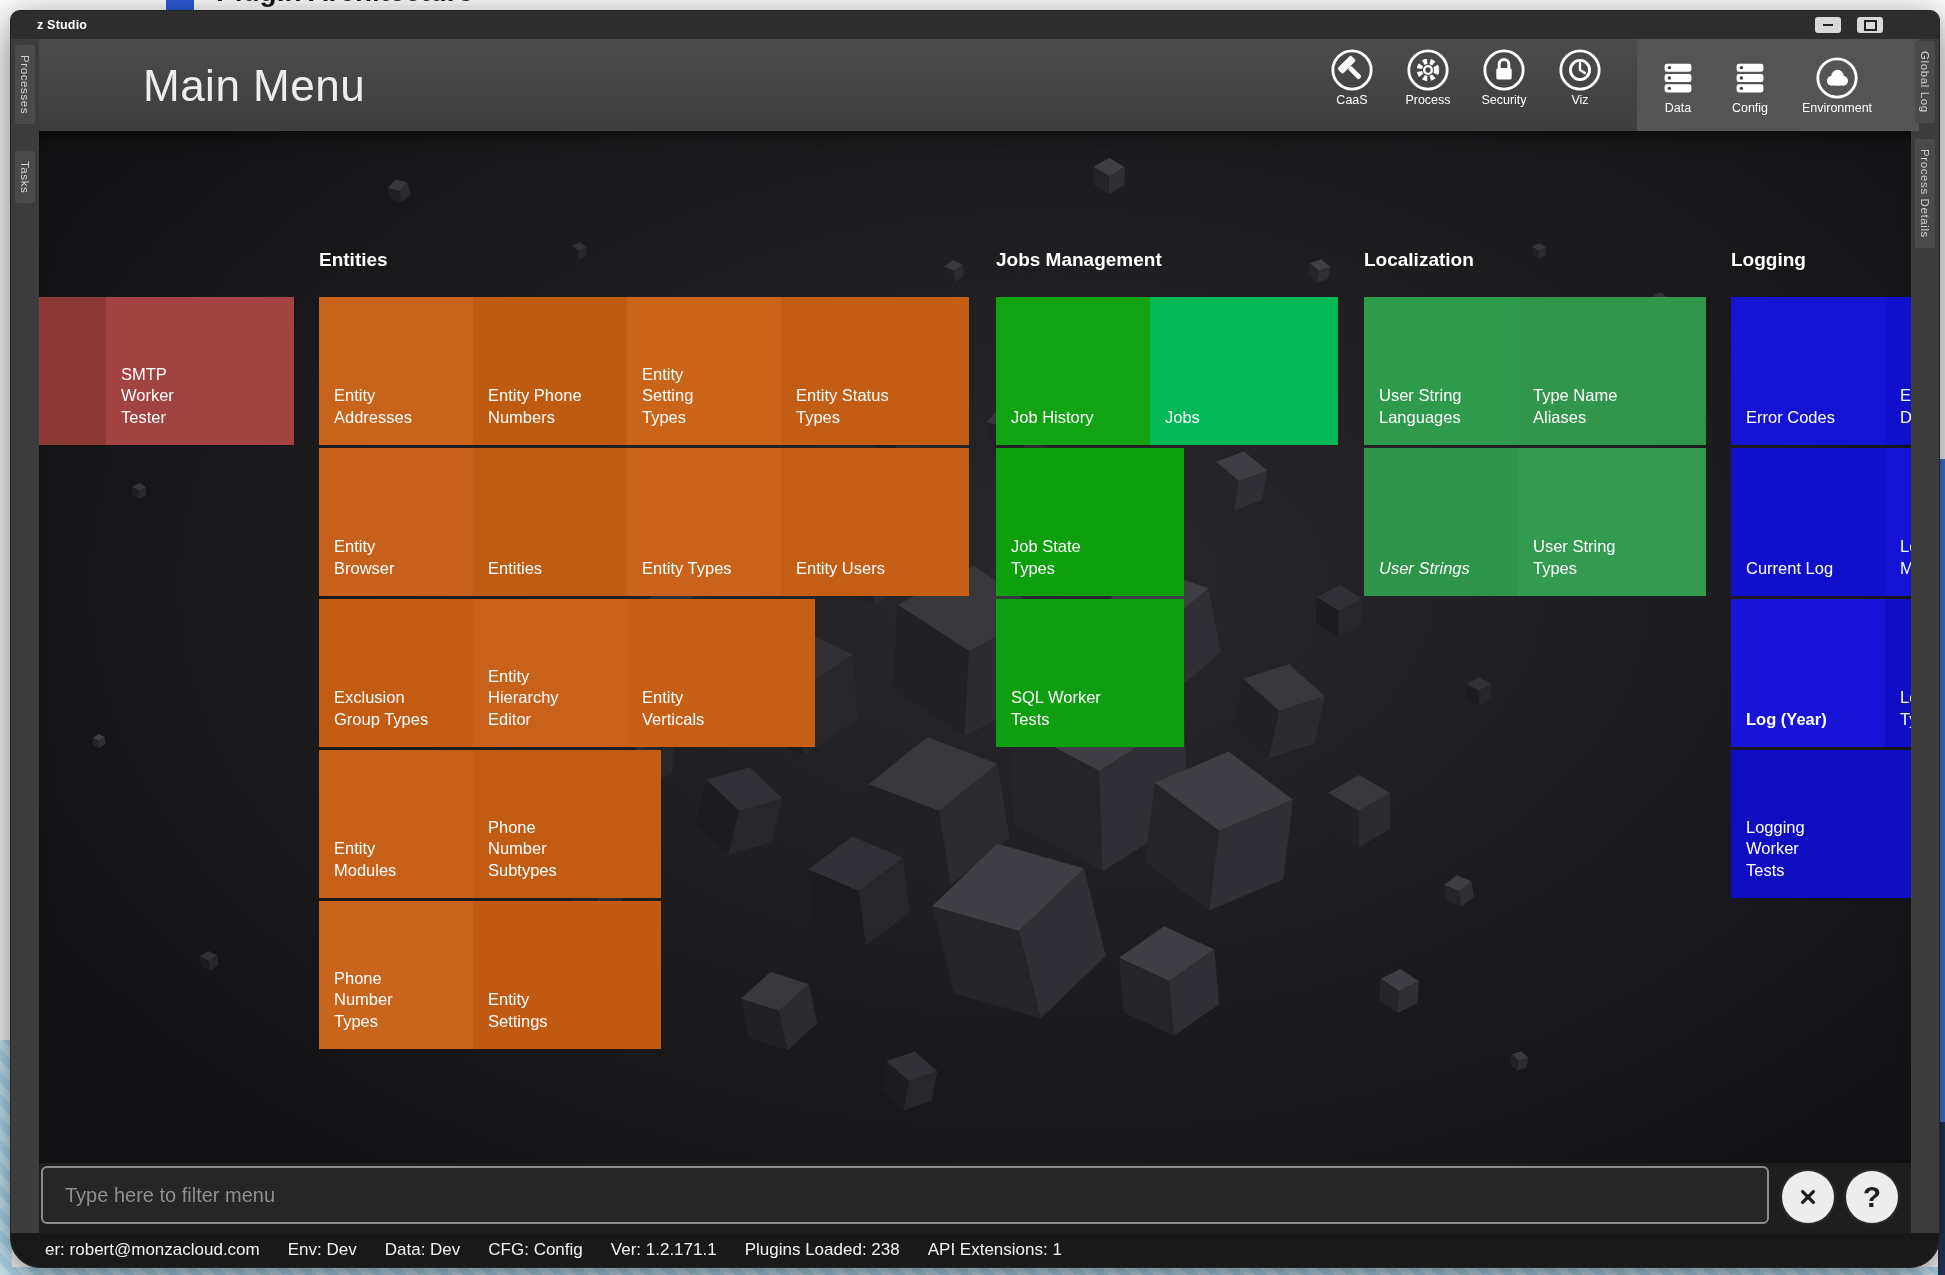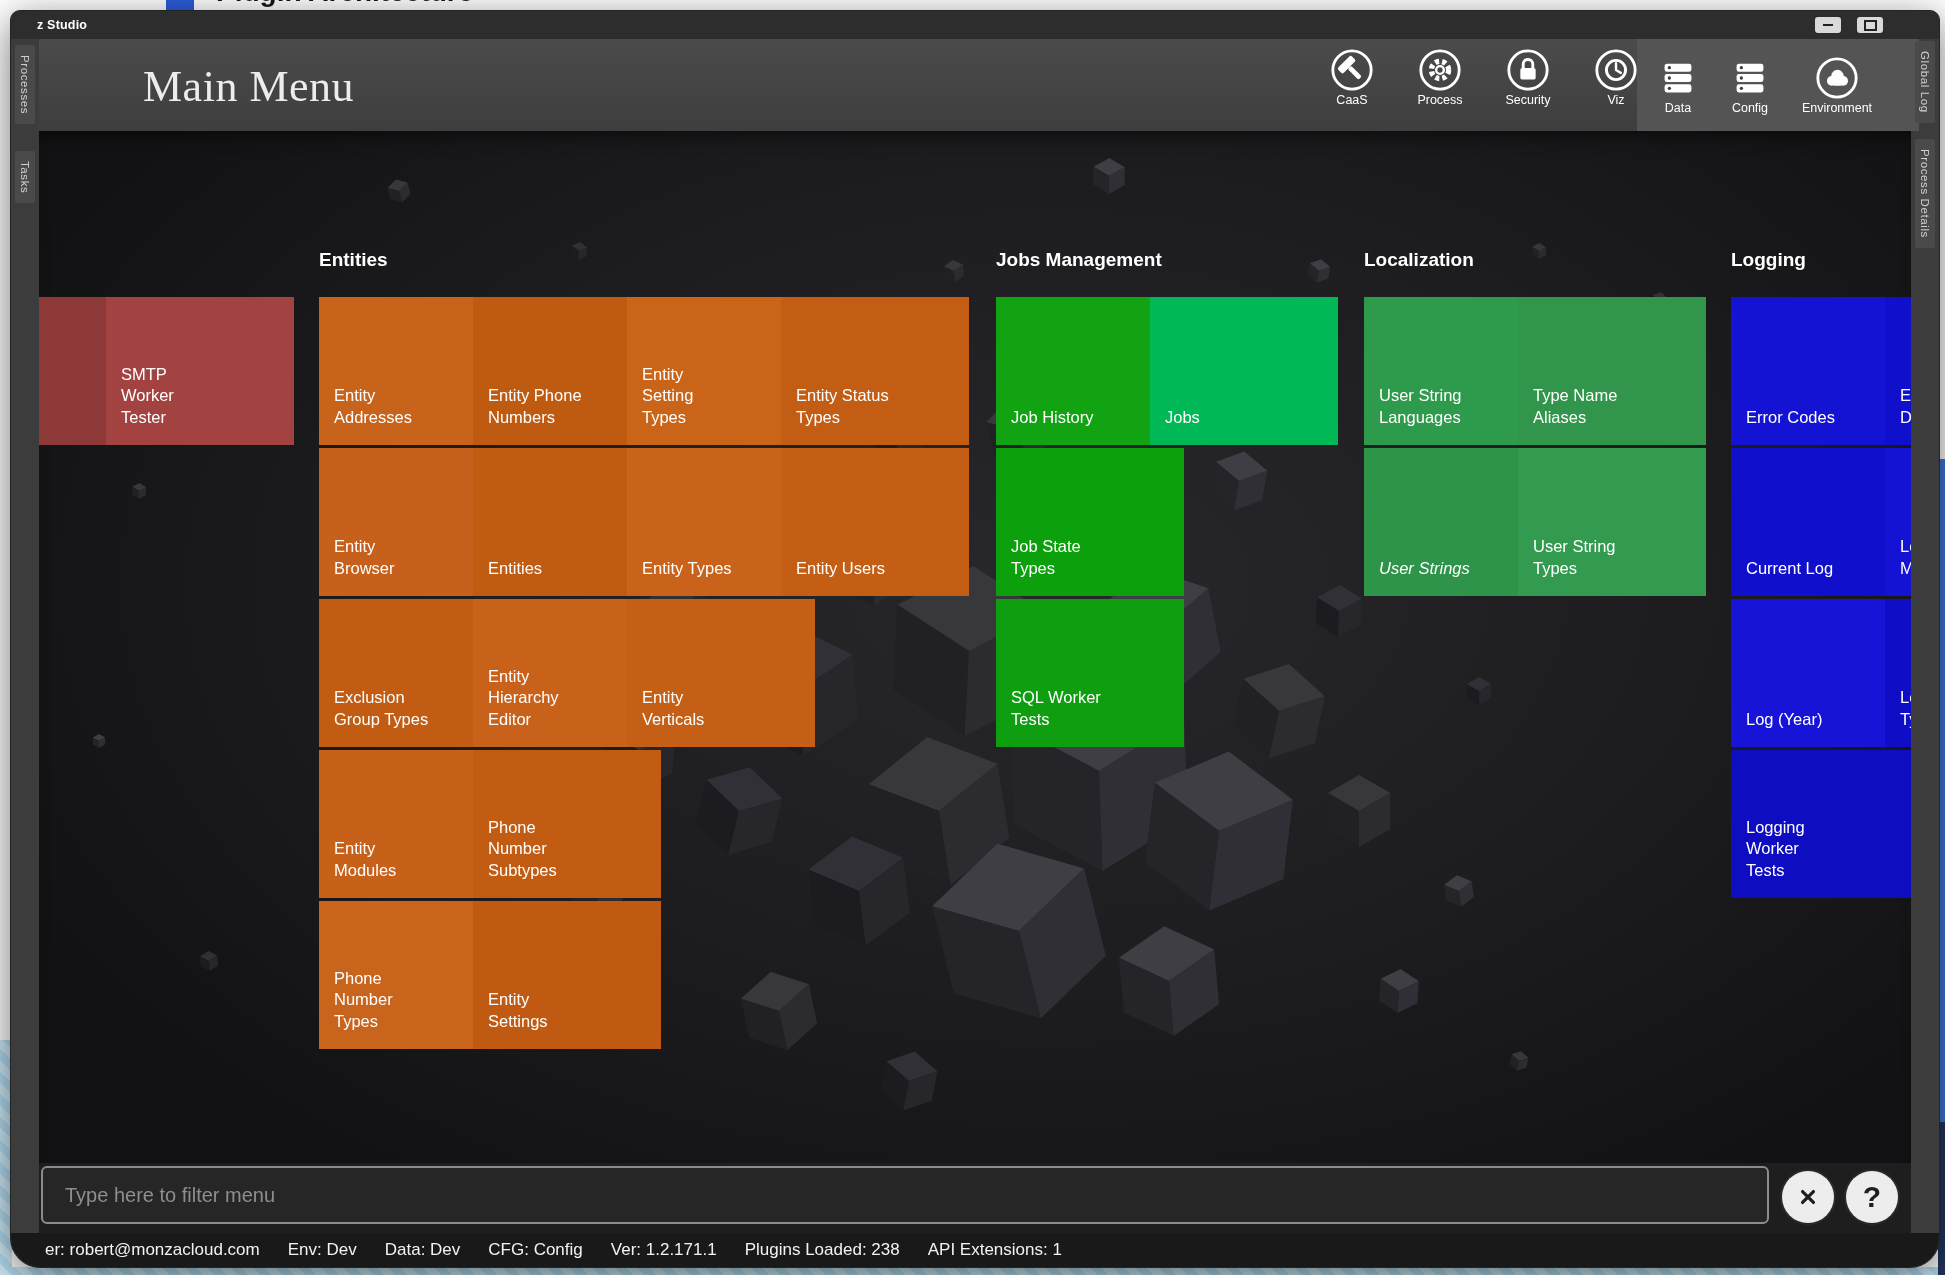--- a/index.html
+++ b/index.html
@@ -30,22 +30,22 @@
   .win-btn{position:absolute;top:6px;width:26px;height:16px;background:#d9d9d9;border-radius:3px;
     display:flex;align-items:center;justify-content:center;cursor:pointer;}
   .win-min{right:98px;}
   .win-max{right:56px;}
   .glyph-min{display:block;width:10px;height:2px;background:#222;}
   .glyph-max{display:block;width:9px;height:7px;border:2px solid #222;}
 
   
   .header{position:absolute;left:28px;top:28px;width:1872px;height:92px;
     background:linear-gradient(#4b4b4b,#3e3e3e);}
-  .main-title{position:absolute;left:104px;top:22px;font-size:44px;font-weight:300;color:#ededed;letter-spacing:.5px;font-family:Liberation Serif, serif;}
-  .header-tools{position:absolute;left:1280px;top:8px;display:flex;gap:22px;}
+  .main-title{position:absolute;left:104px;top:22px;font-size:44px;font-weight:300;color:#ededed;letter-spacing:.5px;}
+  .header-tools{position:absolute;left:1280px;top:8px;display:flex;gap:10px;}
   .modes-panel{position:absolute;left:1598px;top:0;bottom:0;width:274px;background:#545454;
     display:flex;align-items:center;padding-left:8px;gap:6px;}
   .tool-btn{width:66px;display:flex;flex-direction:column;align-items:center;color:#fff;cursor:pointer;}
   .tool-btn.wide{width:96px;}
   .tool-icon{width:46px;height:46px;display:block;}
   .tool-icon svg{width:46px;height:46px;display:block;}
   .tool-label{font-size:12.5px;color:#ffffff;margin-top:0;}
 
   
   .frame-left{position:absolute;left:0;top:28px;bottom:0;width:28px;}
@@ -554,21 +554,21 @@
         <span class="tile-label">Err
 Do</span>
       </div>
       <div class="tile" style="left: 1692px; top: 317px; background: rgb(16, 15, 203);">
         <span class="tile-label">Current Log</span>
       </div>
       <div class="tile" style="left: 1846px; top: 317px; background: rgb(21, 19, 211);">
         <span class="tile-label">Lo
 M</span>
       </div>
-      <div class="tile" style="left: 1692px; top: 468px; background: rgb(23, 20, 216);">
+      <div class="tile" style="left: 1692px; top: 468px; background: rgb(23, 20, 216); font-weight: bold;">
         <span class="tile-label">Log (Year)</span>
       </div>
       <div class="tile" style="left: 1846px; top: 468px; background: rgb(15, 14, 198);">
         <span class="tile-label">Lo
 Ty</span>
       </div>
       <div class="tile" style="left: 1692px; top: 619px; background: rgb(14, 13, 194);">
         <span class="tile-label">Logging
 Worker
 Tests</span>

